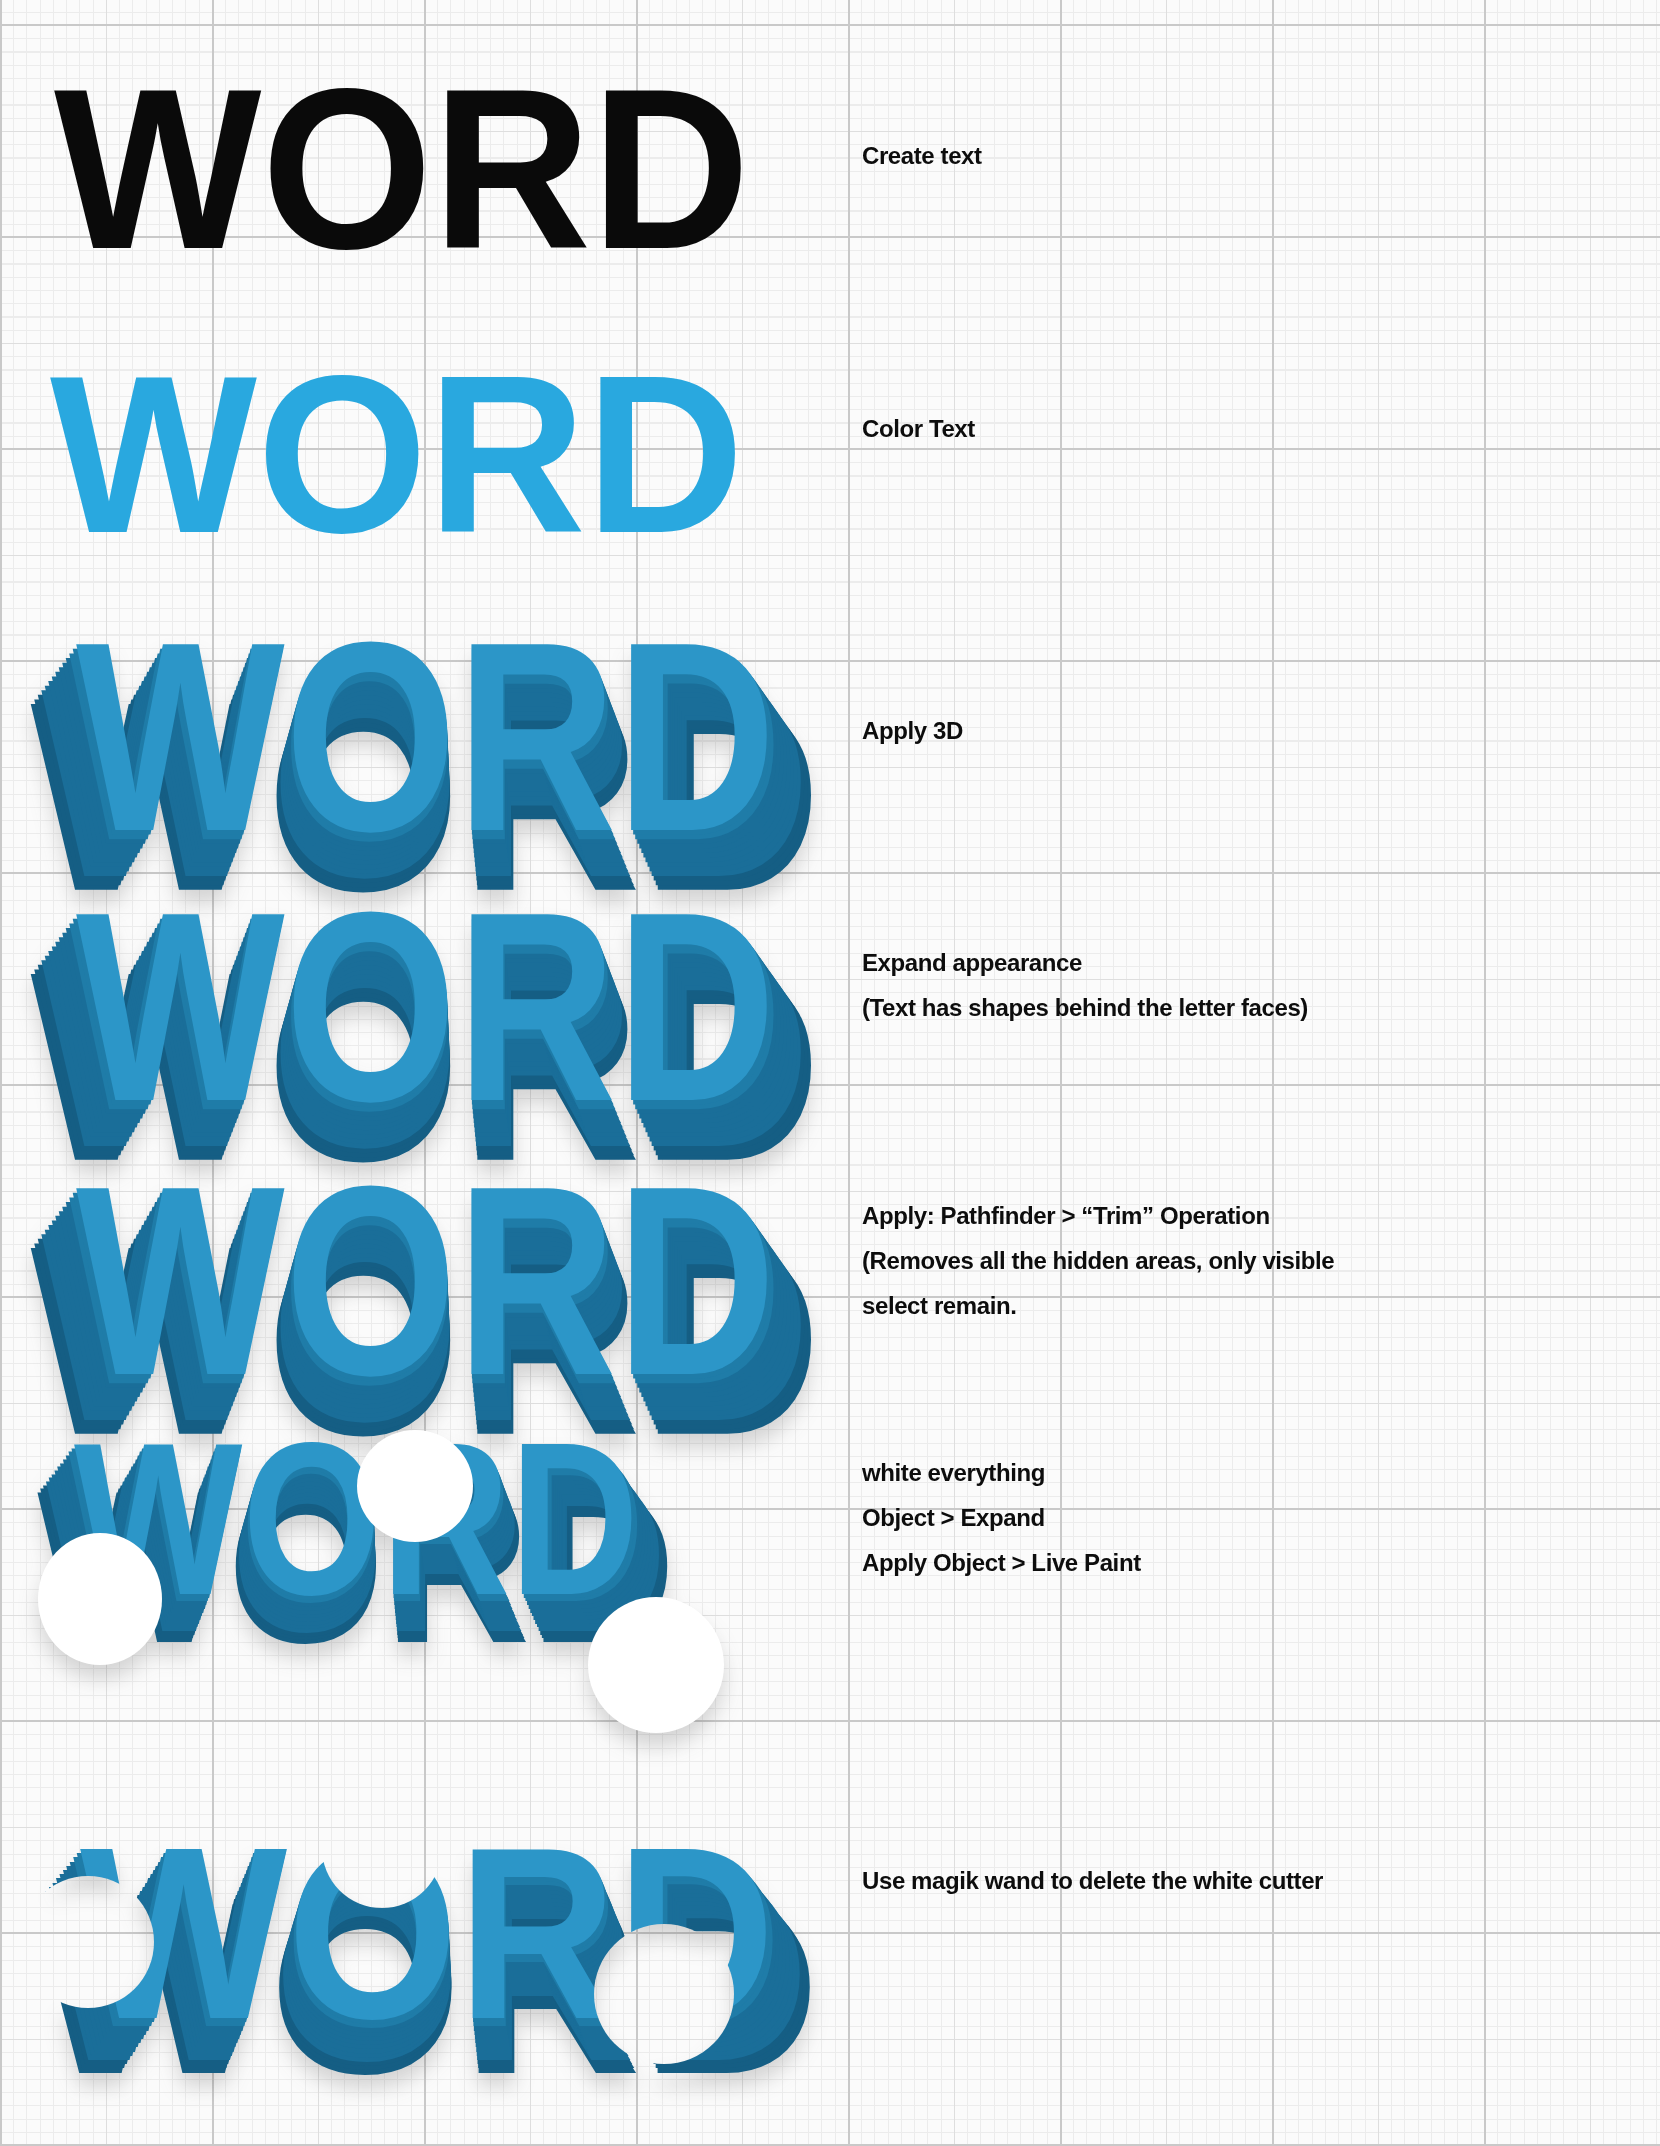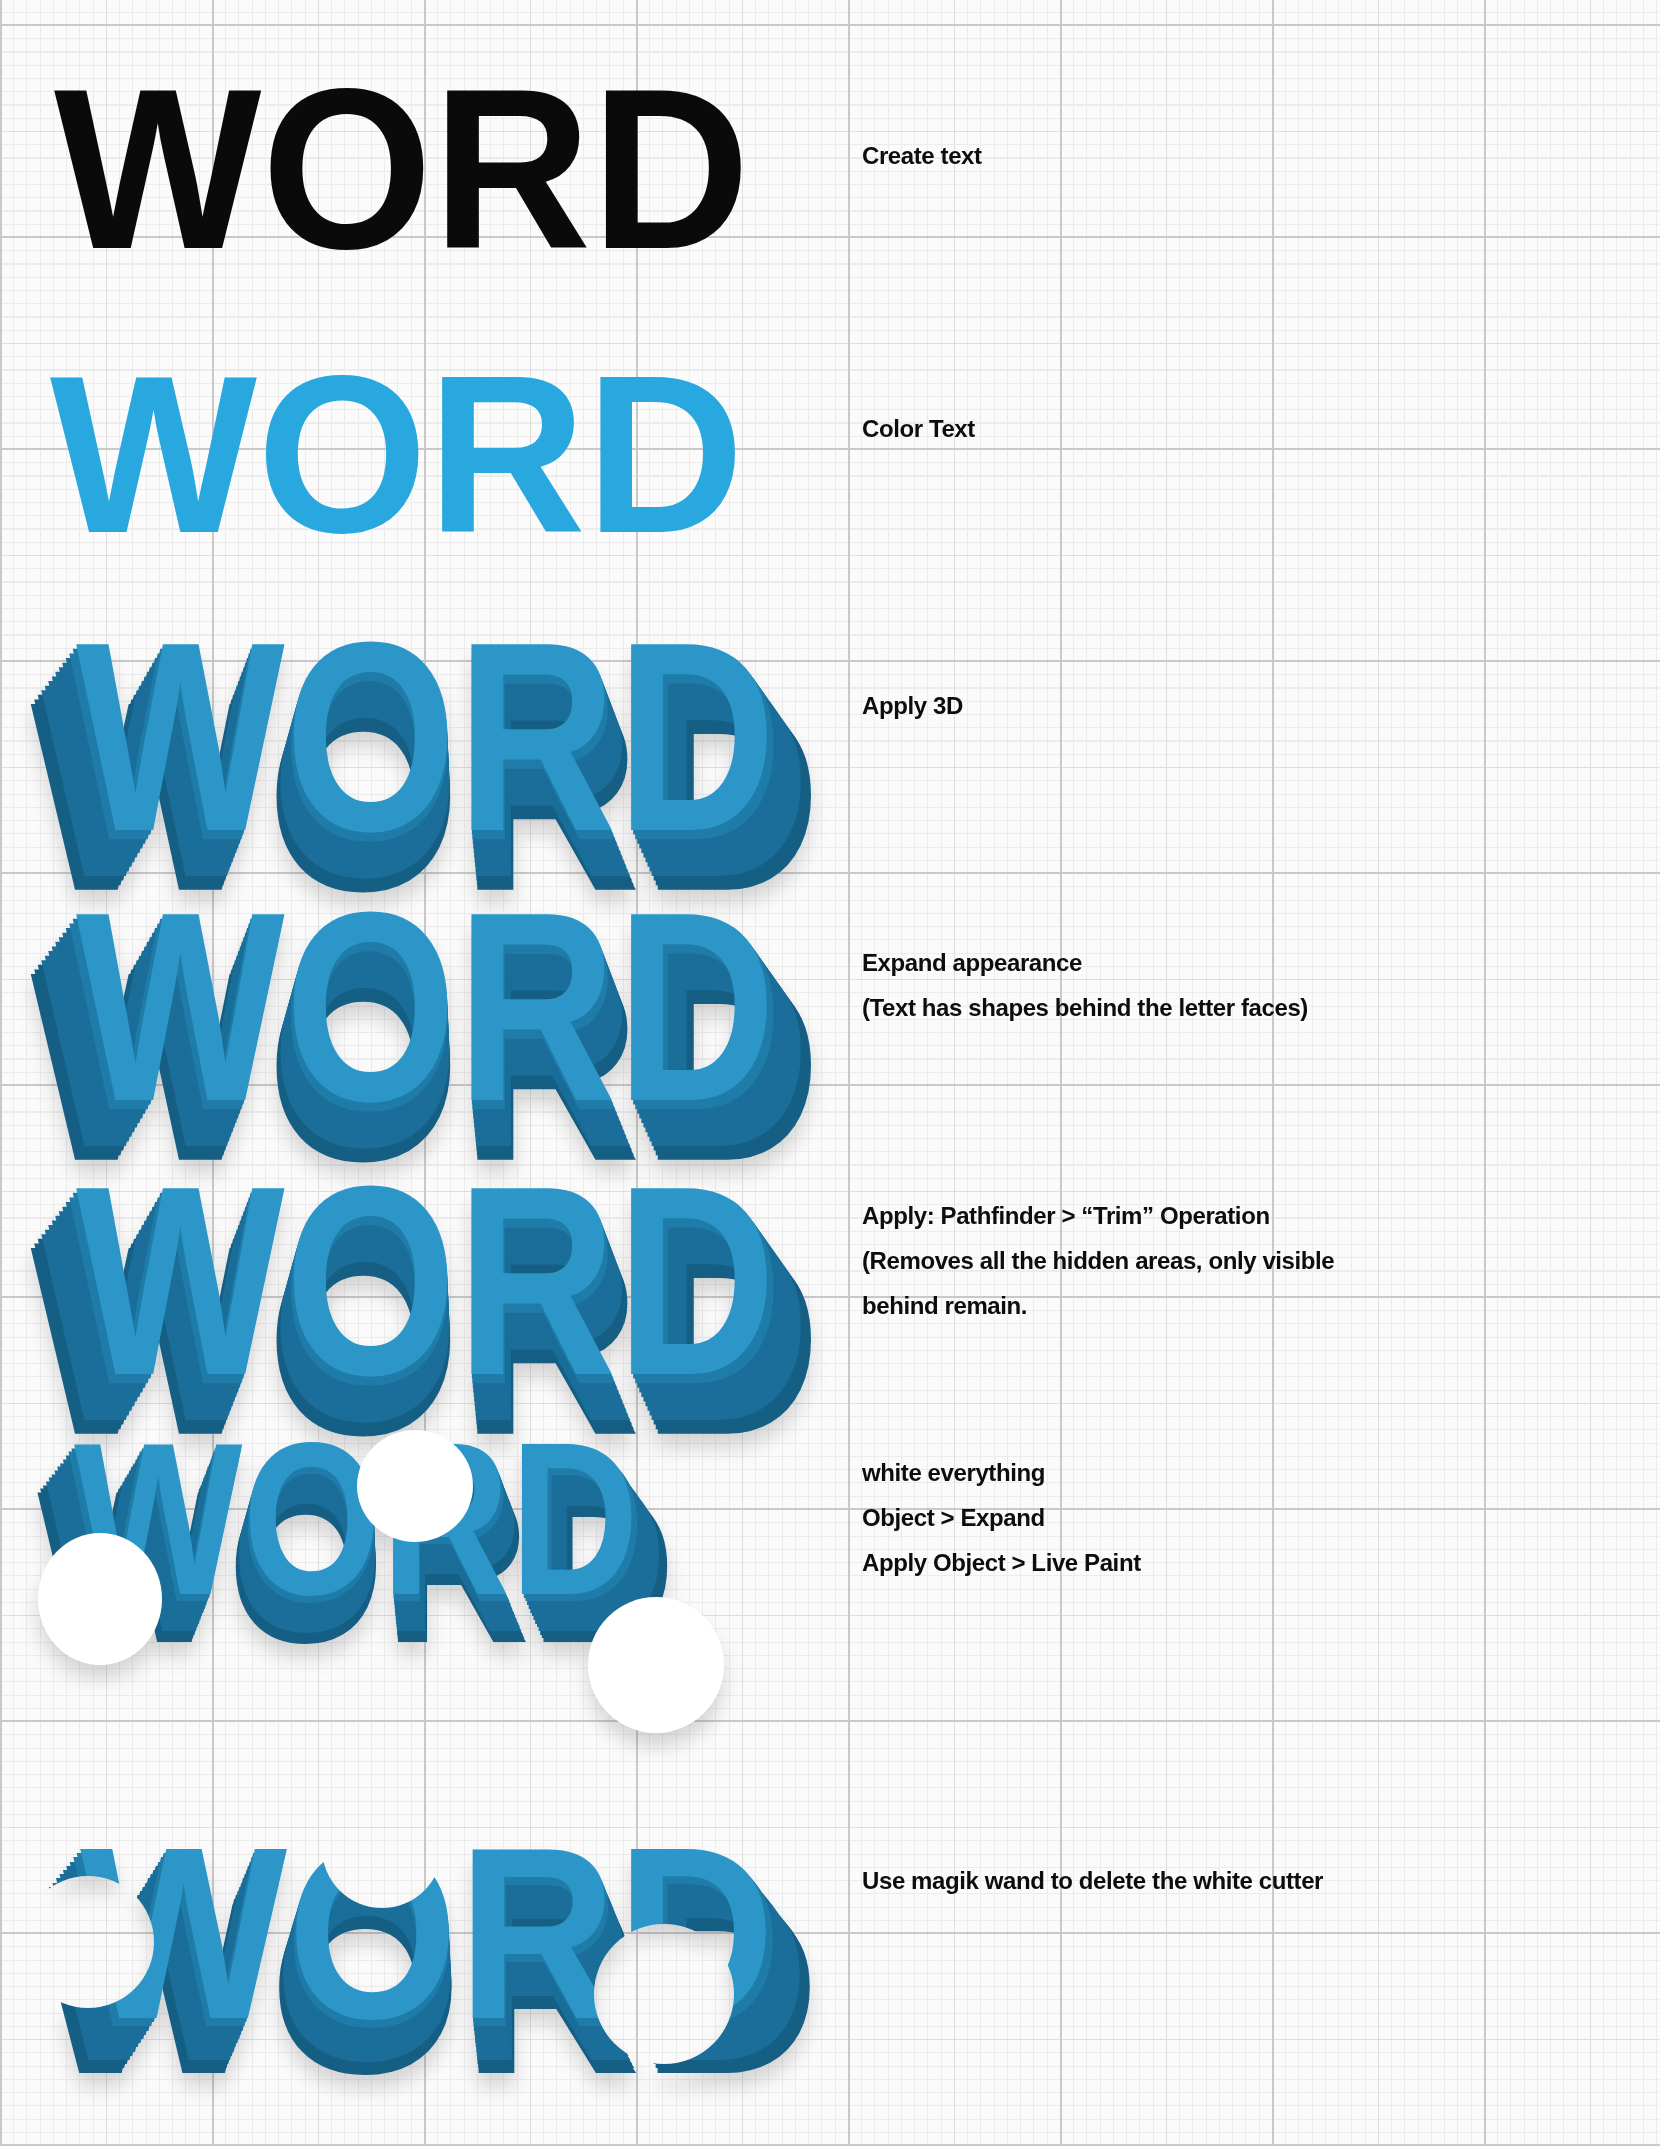--- a/index.html
+++ b/index.html
@@ -65,21 +65,21 @@
         <text transform="translate(-27.30,32.20) scale(1.070,1)" x="40" y="212" font-size="270" textLength="700" lengthAdjust="spacingAndGlyphs" fill="#1A6E99">WORD</text>
         <text transform="translate(-23.40,27.60) scale(1.060,1)" x="40" y="212" font-size="270" textLength="700" lengthAdjust="spacingAndGlyphs" fill="#1A6E99">WORD</text>
         <text transform="translate(-19.50,23.00) scale(1.050,1)" x="40" y="212" font-size="270" textLength="700" lengthAdjust="spacingAndGlyphs" fill="#1A6E99">WORD</text>
         <text transform="translate(-15.60,18.40) scale(1.040,1)" x="40" y="212" font-size="270" textLength="700" lengthAdjust="spacingAndGlyphs" fill="#1A6E99">WORD</text>
         <text transform="translate(-11.70,13.80) scale(1.030,1)" x="40" y="212" font-size="270" textLength="700" lengthAdjust="spacingAndGlyphs" fill="#1A6E99">WORD</text>
         <text transform="translate(-7.80,9.20) scale(1.020,1)" x="40" y="212" font-size="270" textLength="700" lengthAdjust="spacingAndGlyphs" fill="#1F7CA8">WORD</text>
         <text transform="translate(-3.90,4.60) scale(1.010,1)" x="40" y="212" font-size="270" textLength="700" lengthAdjust="spacingAndGlyphs" fill="#1F7CA8">WORD</text>
         <text transform="translate(0.00,0.00) scale(1.000,1)" x="40" y="212" font-size="270" textLength="700" lengthAdjust="spacingAndGlyphs" fill="#2C96C8">WORD</text>
       </g>
   </svg>
-  <div class="label" style="top:683px">
+  <div class="label" style="top:708px">
     <div>Apply 3D</div>
   </div>
 
   <svg class="word3d" style="left:36px;top:888px" width="790" height="300" viewBox="0 0 790 300">
     <g class="layers">
         <text transform="translate(-50.70,59.80) scale(1.130,1)" x="40" y="212" font-size="270" textLength="700" lengthAdjust="spacingAndGlyphs" fill="#155E84">WORD</text>
         <text transform="translate(-46.80,55.20) scale(1.120,1)" x="40" y="212" font-size="270" textLength="700" lengthAdjust="spacingAndGlyphs" fill="#155E84">WORD</text>
         <text transform="translate(-42.90,50.60) scale(1.110,1)" x="40" y="212" font-size="270" textLength="700" lengthAdjust="spacingAndGlyphs" fill="#155E84">WORD</text>
         <text transform="translate(-39.00,46.00) scale(1.100,1)" x="40" y="212" font-size="270" textLength="700" lengthAdjust="spacingAndGlyphs" fill="#1A6E99">WORD</text>
         <text transform="translate(-35.10,41.40) scale(1.090,1)" x="40" y="212" font-size="270" textLength="700" lengthAdjust="spacingAndGlyphs" fill="#1A6E99">WORD</text>
@@ -113,21 +113,21 @@
         <text transform="translate(-15.60,18.40) scale(1.040,1)" x="40" y="212" font-size="270" textLength="700" lengthAdjust="spacingAndGlyphs" fill="#1A6E99">WORD</text>
         <text transform="translate(-11.70,13.80) scale(1.030,1)" x="40" y="212" font-size="270" textLength="700" lengthAdjust="spacingAndGlyphs" fill="#1A6E99">WORD</text>
         <text transform="translate(-7.80,9.20) scale(1.020,1)" x="40" y="212" font-size="270" textLength="700" lengthAdjust="spacingAndGlyphs" fill="#1F7CA8">WORD</text>
         <text transform="translate(-3.90,4.60) scale(1.010,1)" x="40" y="212" font-size="270" textLength="700" lengthAdjust="spacingAndGlyphs" fill="#1F7CA8">WORD</text>
         <text transform="translate(0.00,0.00) scale(1.000,1)" x="40" y="212" font-size="270" textLength="700" lengthAdjust="spacingAndGlyphs" fill="#2C96C8">WORD</text>
       </g>
   </svg>
   <div class="label" style="top:1193px">
     <div>Apply: Pathfinder &gt; “Trim” Operation</div>
     <div>(Removes all the hidden areas, only visible</div>
-    <div>behind remain.</div>
+    <div>select remain.</div>
   </div>
 
   <svg class="word3d" style="left:42px;top:1422px" width="640" height="330" viewBox="0 0 640 330">
     <g class="layers">
         <text transform="translate(-40.95,48.10) scale(1.130,1)" x="32" y="172" font-size="218" textLength="565" lengthAdjust="spacingAndGlyphs" fill="#155E84">WORD</text>
         <text transform="translate(-37.80,44.40) scale(1.120,1)" x="32" y="172" font-size="218" textLength="565" lengthAdjust="spacingAndGlyphs" fill="#155E84">WORD</text>
         <text transform="translate(-34.65,40.70) scale(1.110,1)" x="32" y="172" font-size="218" textLength="565" lengthAdjust="spacingAndGlyphs" fill="#155E84">WORD</text>
         <text transform="translate(-31.50,37.00) scale(1.100,1)" x="32" y="172" font-size="218" textLength="565" lengthAdjust="spacingAndGlyphs" fill="#1A6E99">WORD</text>
         <text transform="translate(-28.35,33.30) scale(1.090,1)" x="32" y="172" font-size="218" textLength="565" lengthAdjust="spacingAndGlyphs" fill="#1A6E99">WORD</text>
         <text transform="translate(-25.20,29.60) scale(1.080,1)" x="32" y="172" font-size="218" textLength="565" lengthAdjust="spacingAndGlyphs" fill="#1A6E99">WORD</text>

